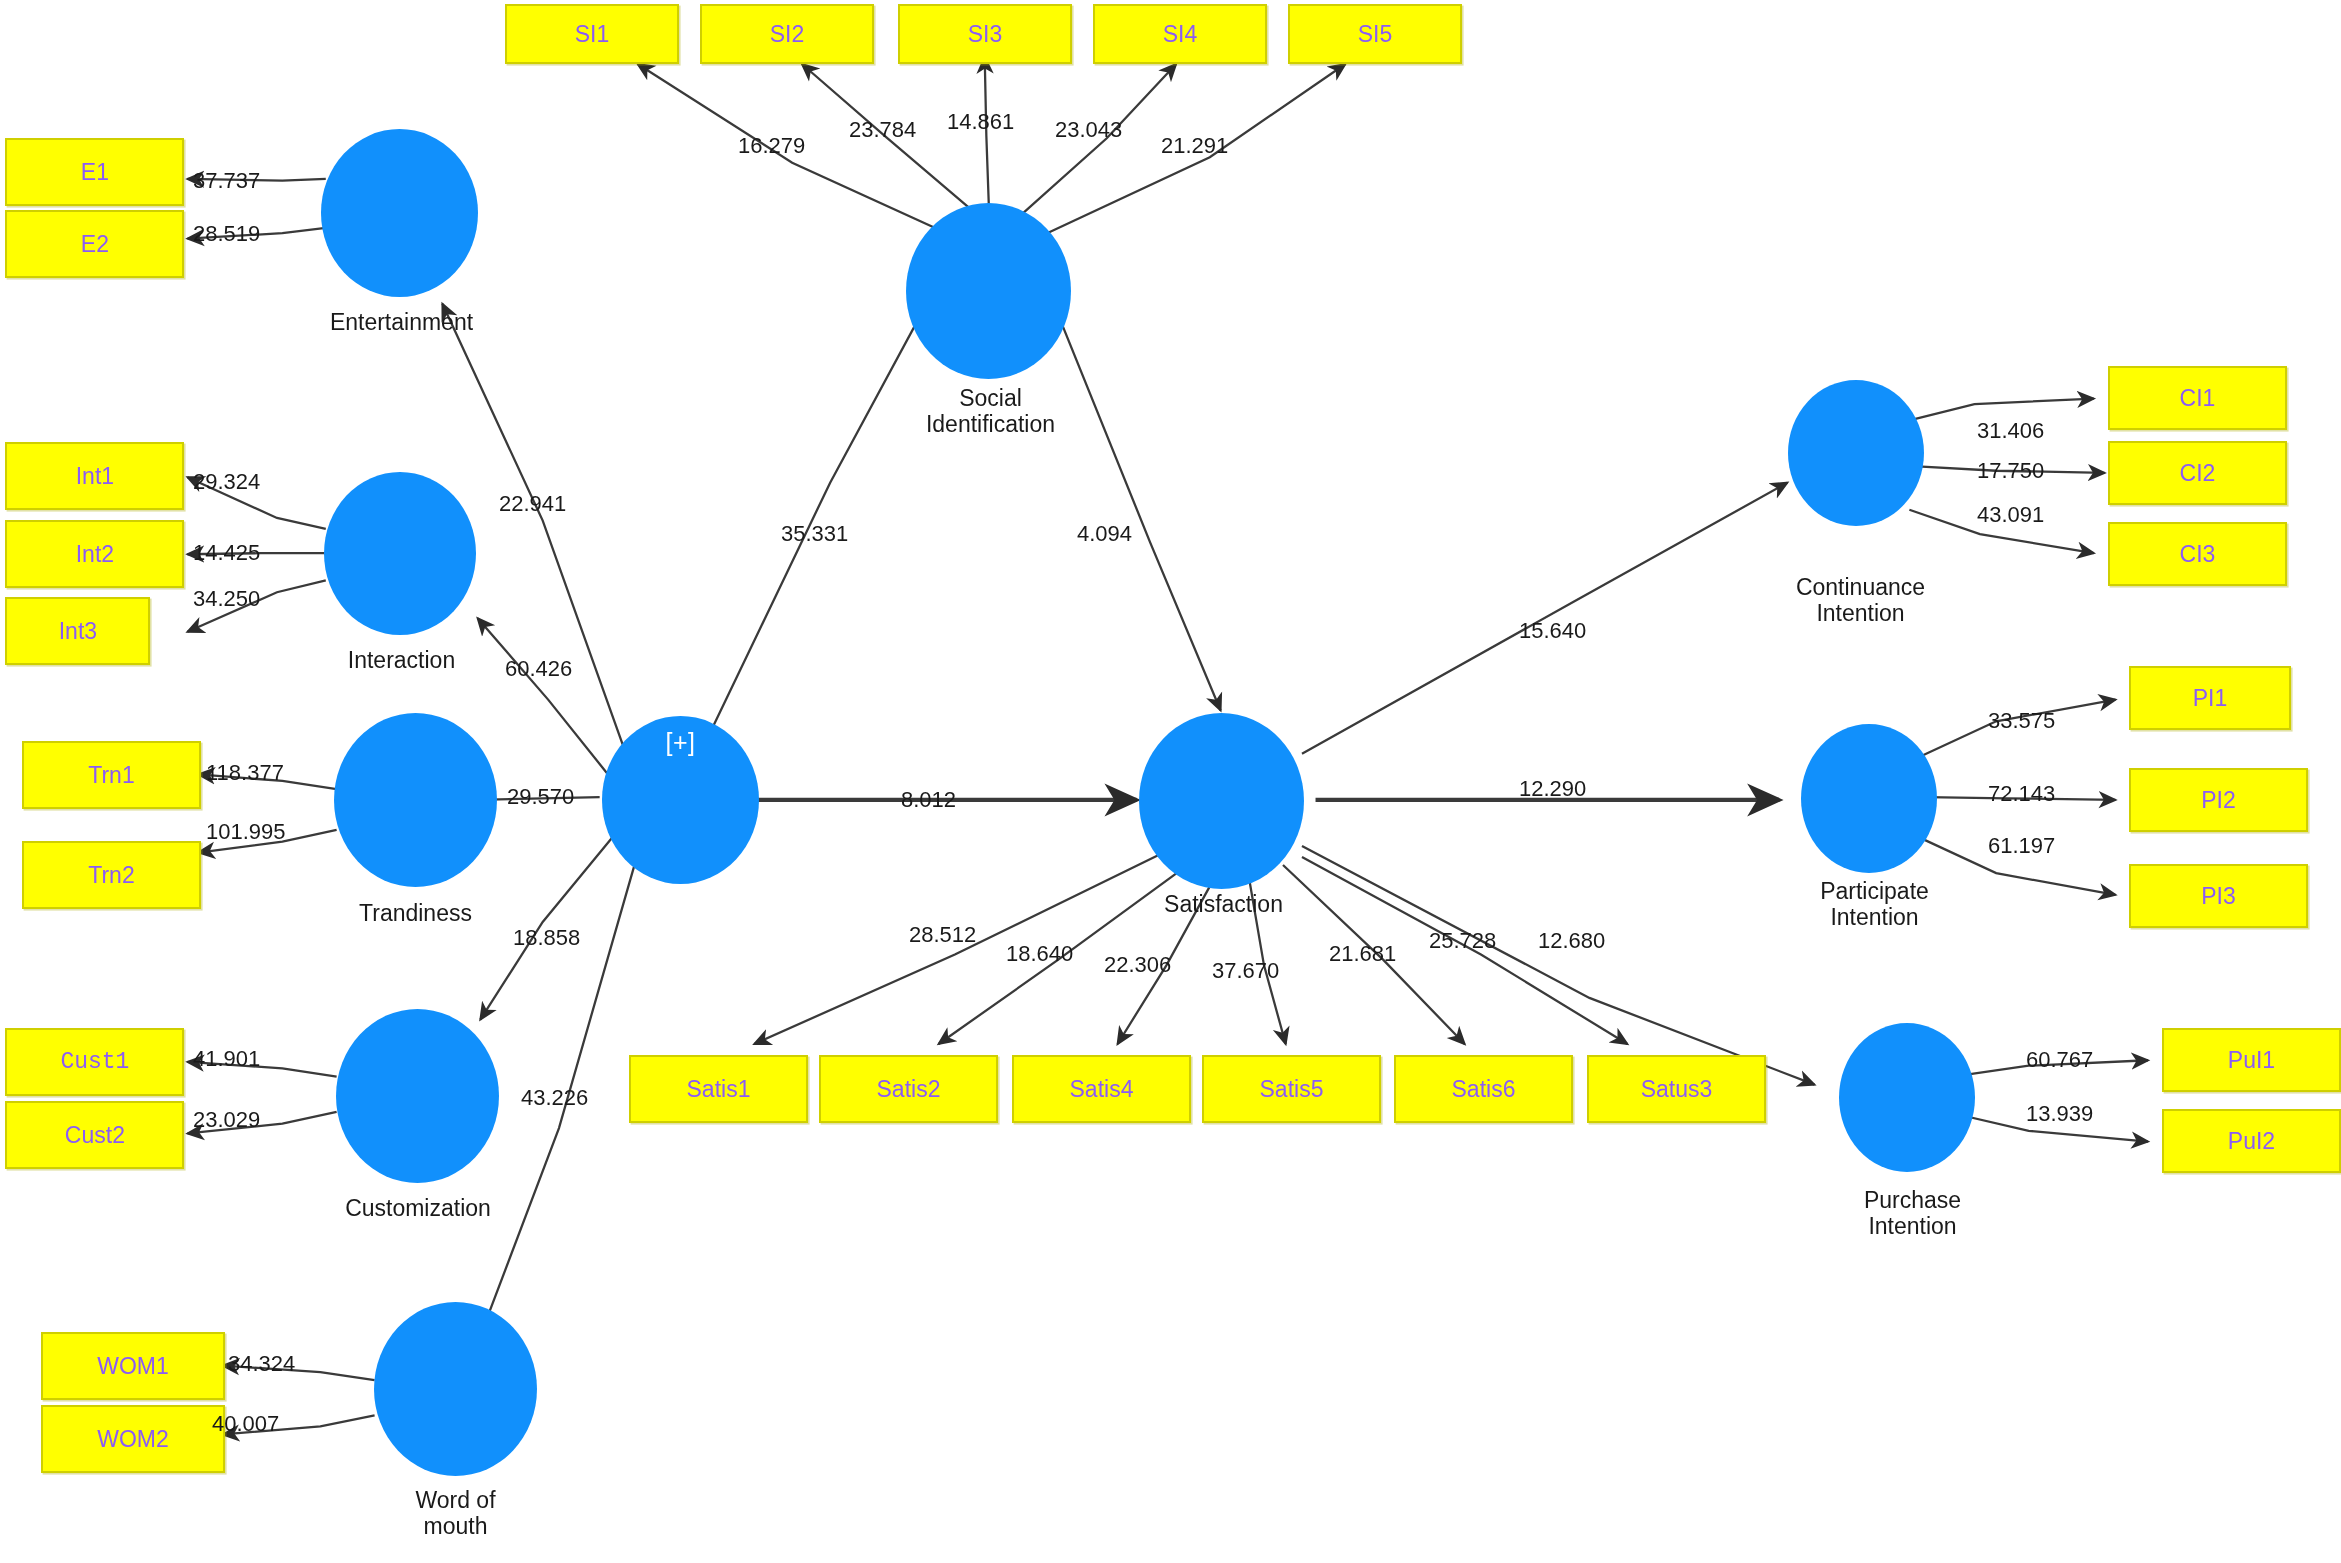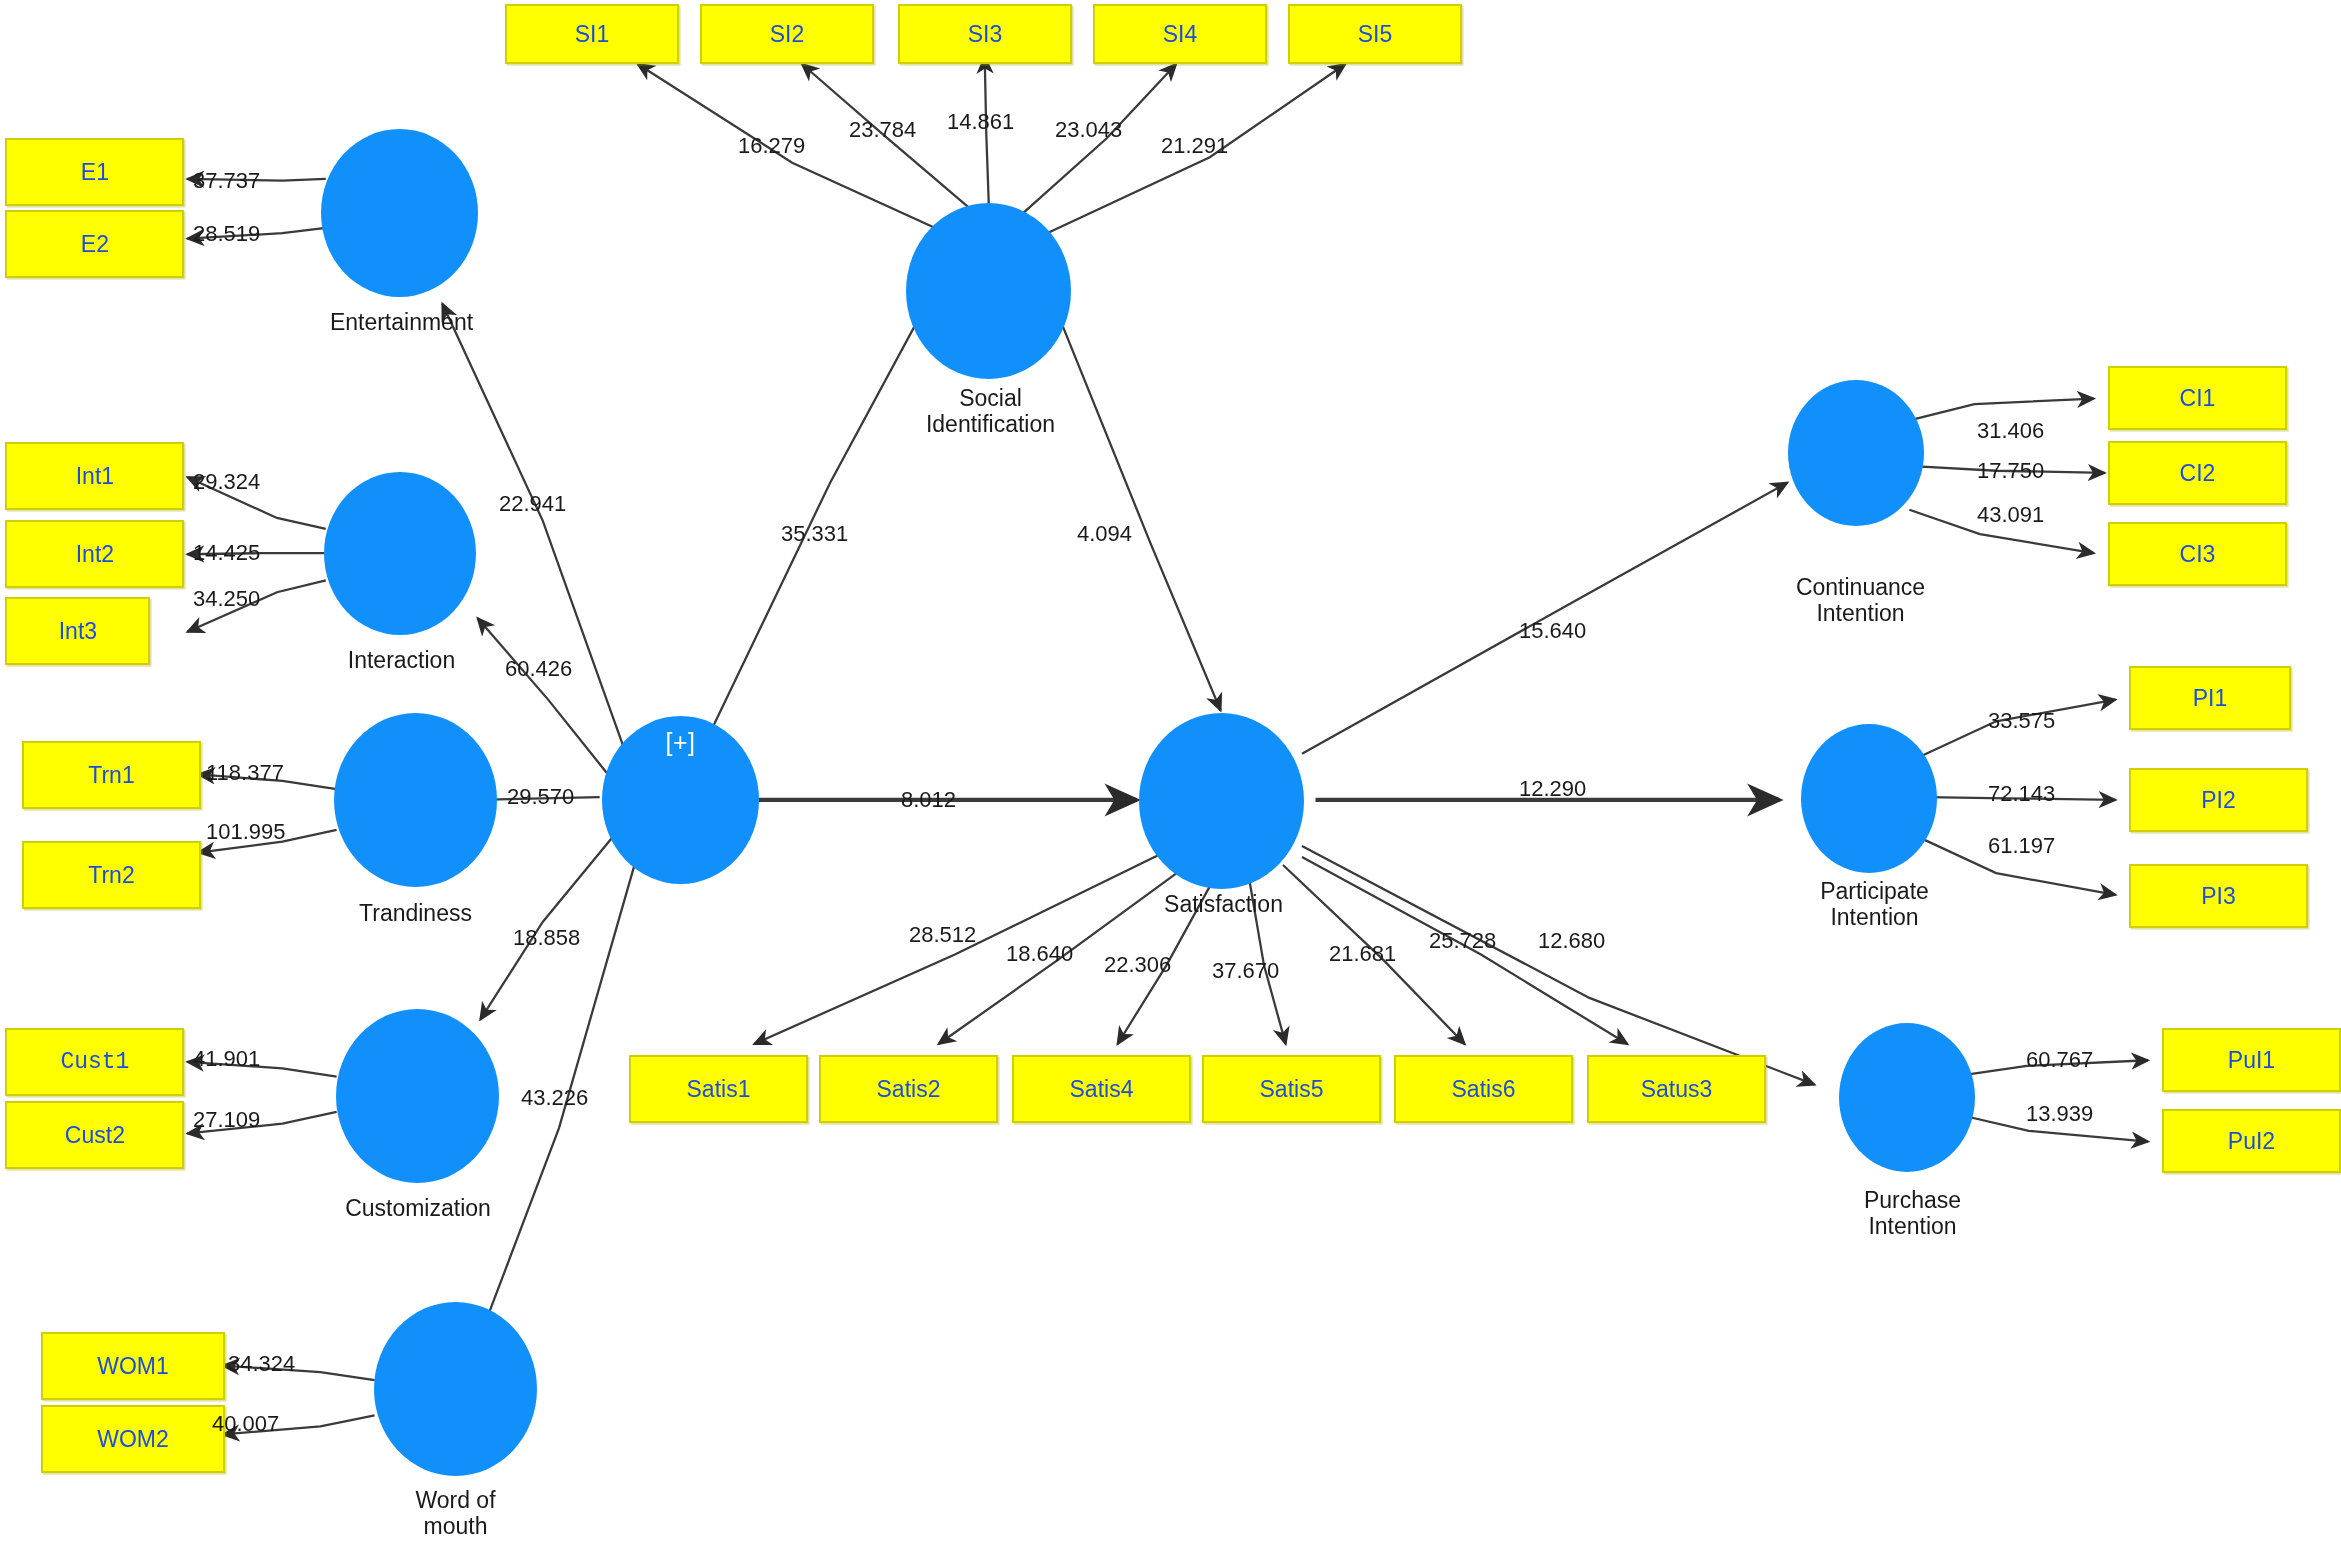--- a/index.html
+++ b/index.html
@@ -48,21 +48,21 @@
     font-family: "Liberation Sans", sans-serif;
   }
   .ind-box {
     position: absolute;
     background: #ffff00;
     border: 2.2px solid #cfcf00;
     box-sizing: border-box;
     display: flex;
     align-items: center;
     justify-content: center;
-    color: #1d4ed8;
+    color: #8b5cf6;
     font-size: 23px;
     font-family: "Liberation Sans", sans-serif;
     box-shadow: 1.6px 1.6px 0 rgba(170,170,0,0.35);
   }
   .edge-label {
     position: absolute;
     color: #1a1a1a;
     font-size: 22px;
     white-space: nowrap;
     background: transparent;
@@ -283,21 +283,21 @@
   <div class="edge-label" style="left:193px; top:221px;">28.519</div>
 
   <div class="edge-label" style="left:193px; top:469px;">29.324</div>
   <div class="edge-label" style="left:193px; top:540px;">14.425</div>
   <div class="edge-label" style="left:193px; top:586px;">34.250</div>
 
   <div class="edge-label" style="left:206px; top:760px;">118.377</div>
   <div class="edge-label" style="left:206px; top:819px;">101.995</div>
 
   <div class="edge-label" style="left:193px; top:1046px;">41.901</div>
-  <div class="edge-label" style="left:193px; top:1107px;">27.109</div>
+  <div class="edge-label" style="left:193px; top:1107px;">23.029</div>
 
   <div class="edge-label" style="left:228px; top:1351px;">34.324</div>
   <div class="edge-label" style="left:212px; top:1411px;">40.007</div>
 
   <div class="edge-label" style="left:738px;top:133px;">16.279</div>
   <div class="edge-label" style="left:849px;top:117px;">23.784</div>
   <div class="edge-label" style="left:947px;top:109px;">14.861</div>
   <div class="edge-label" style="left:1055px;top:117px;">23.043</div>
   <div class="edge-label" style="left:1161px;top:133px;">21.291</div>
 

